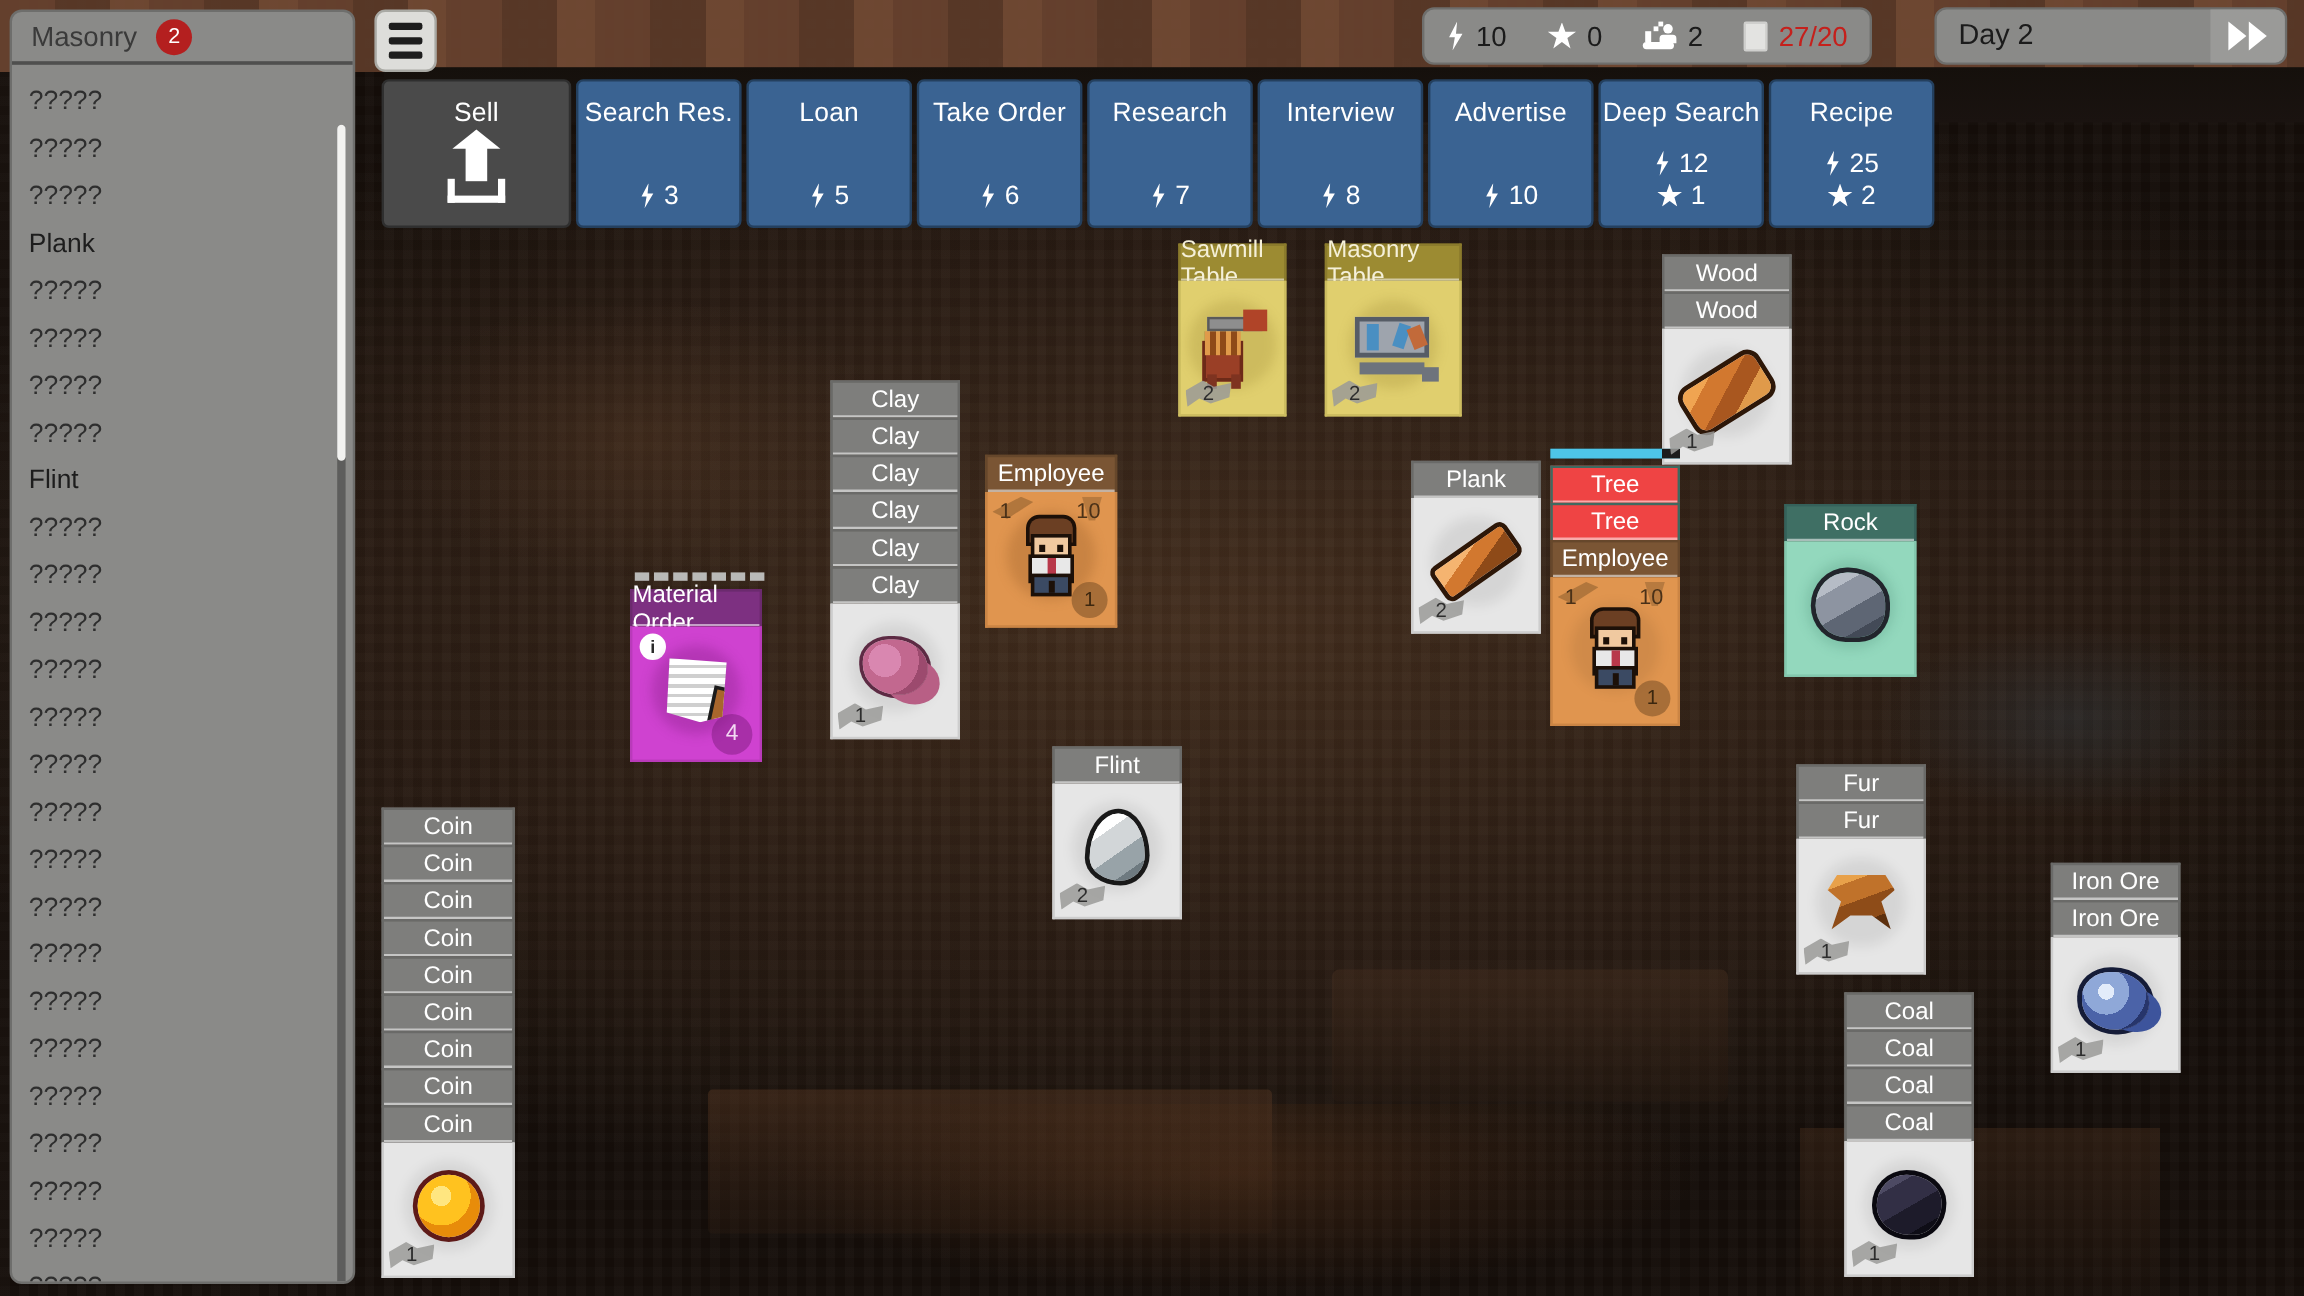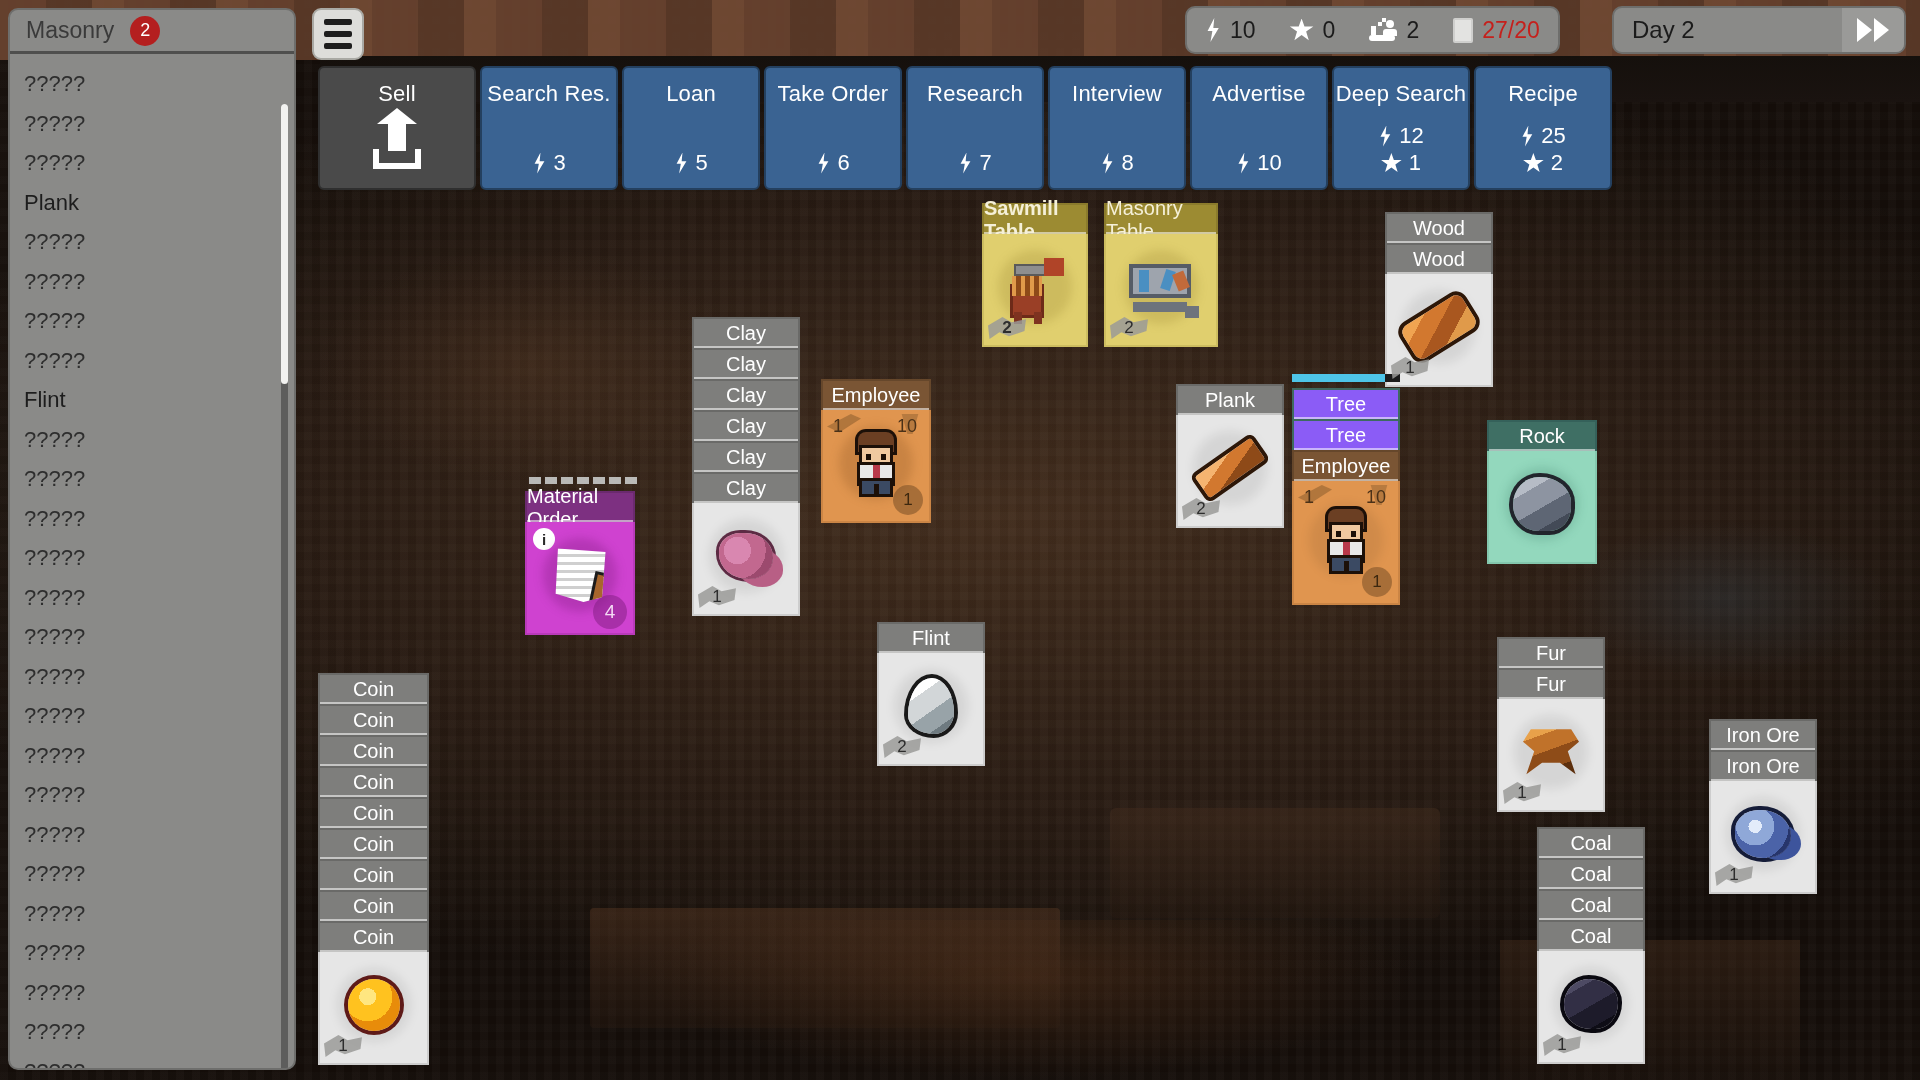--- a/index.html
+++ b/index.html
@@ -358,21 +358,21 @@
   .theme-resource .card-body  { background: #e6e6e6; border-color:#cdcdcd; }
 
   .theme-table .card-header { background: #9c8b32; border-color:#8b7b2c; color:#f5f0d8; }
   .theme-table .card-body   { background: #e0cf6e; border-color:#cdbd60; }
   .theme-table .card-art .glow { background: rgba(120,100,20,0.18); }
 
   .theme-employee .card-header { background: #7a5534; border-color:#66472b; }
   .theme-employee .card-body   { background: #e0954f; border-color:#cb8545; }
   .theme-employee .card-art .glow { background: rgba(120,70,25,0.22); }
 
-  .theme-tree .card-header { background: #8b5cf6; border-color:#3e6a60; }
+  .theme-tree .card-header { background: #ef4444; border-color:#3e6a60; }
   .theme-tree .card-body   { background: #49776c; border-color:#3e6a60; }
 
   .theme-rock .card-header { background: #3f6f64; border-color:#35615a; }
   .theme-rock .card-body   { background: #93d8bd; border-color:#83c7ad; }
   .theme-rock .card-art .glow { background: rgba(20,80,60,0.16); }
 
   .theme-order .card-header { background: #7d3081; border-color:#6b2a6e; }
   .theme-order .card-body   { background: #cf42d0; border-color:#b93aba; }
   .theme-order .card-art .glow { background: rgba(110,20,110,0.28); }
 
@@ -741,21 +741,21 @@
         <div class="recipe-item">?????</div>
         <div class="recipe-item">?????</div>
         <div class="recipe-item">?????</div>
         <div class="recipe-item">?????</div>
         <div class="recipe-item">?????</div>
         <div class="recipe-item">?????</div>
       </div>
   </div>
 
   <div id="board-layer">
-      <div class="card-stack theme-table" style="left: 982px; top: 203px; width: 106px; font-weight: bold;">
+      <div class="card-stack theme-table" style="left: 982px; top: 203px; width: 90px;">
         <div class="card-header">Sawmill Table</div>
         <div class="card-body">
           <div class="card-art">
             <div class="glow"></div>
             <div class="px art-saw">
               <span class="bench"></span>
               <span class="leg1"></span>
               <span class="leg2"></span>
               <span class="logs"></span>
               <span class="blade"></span>

